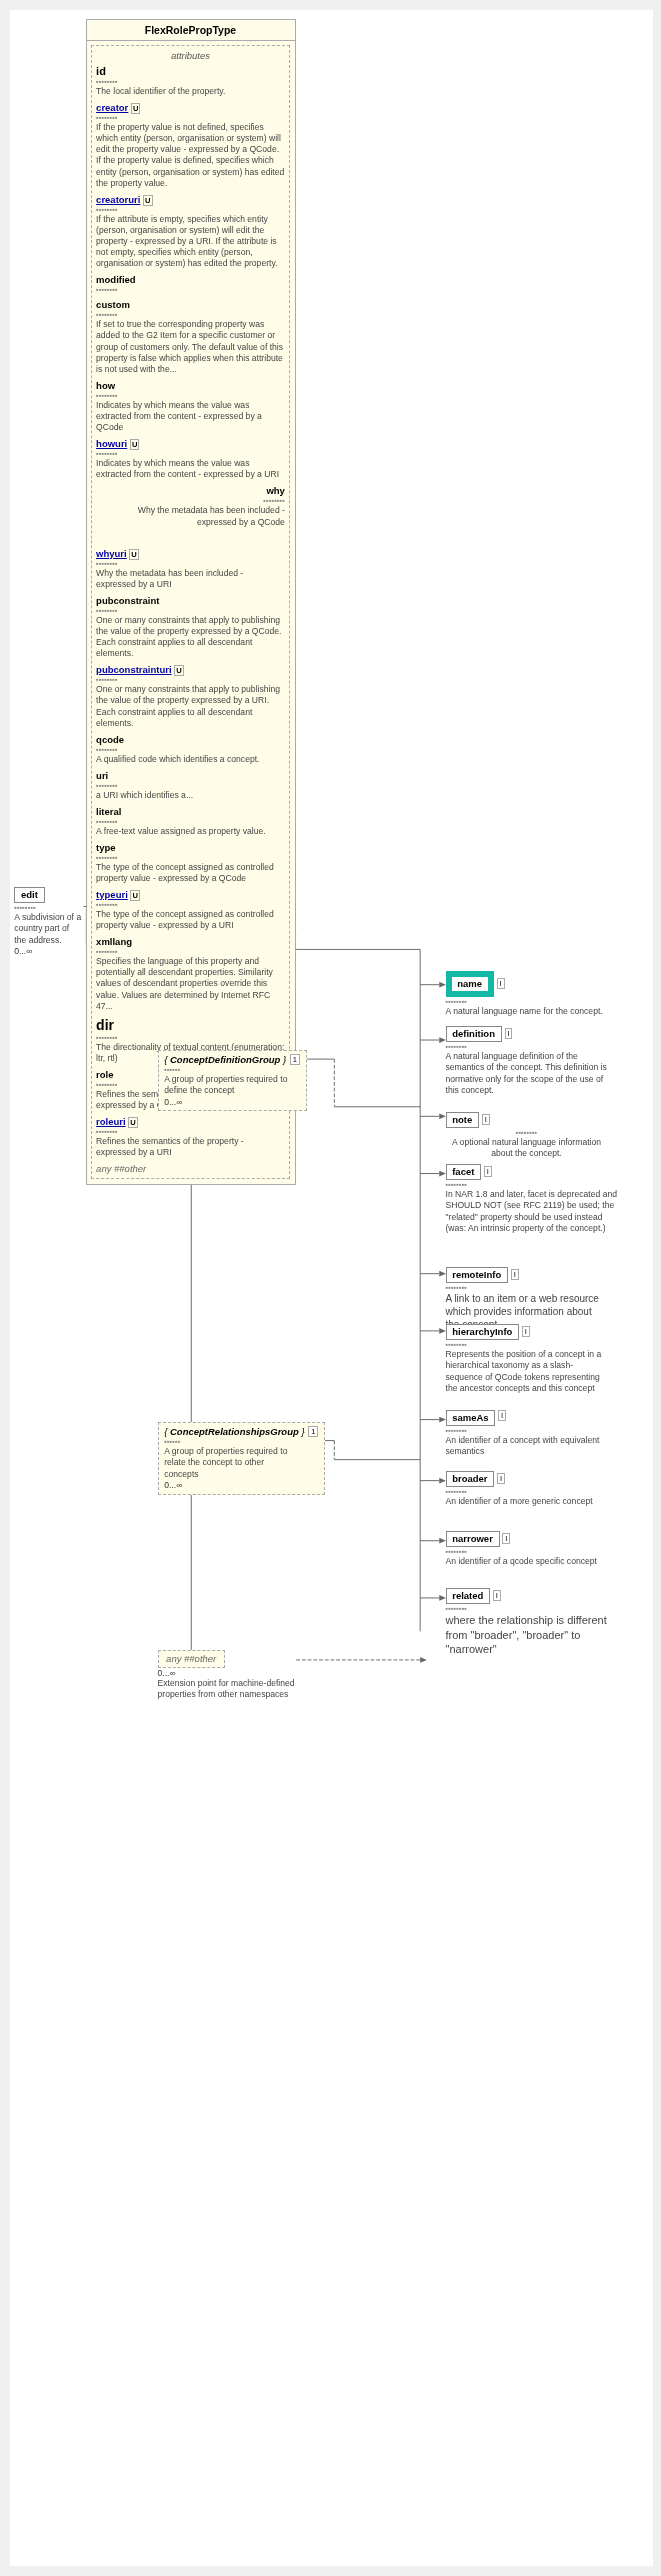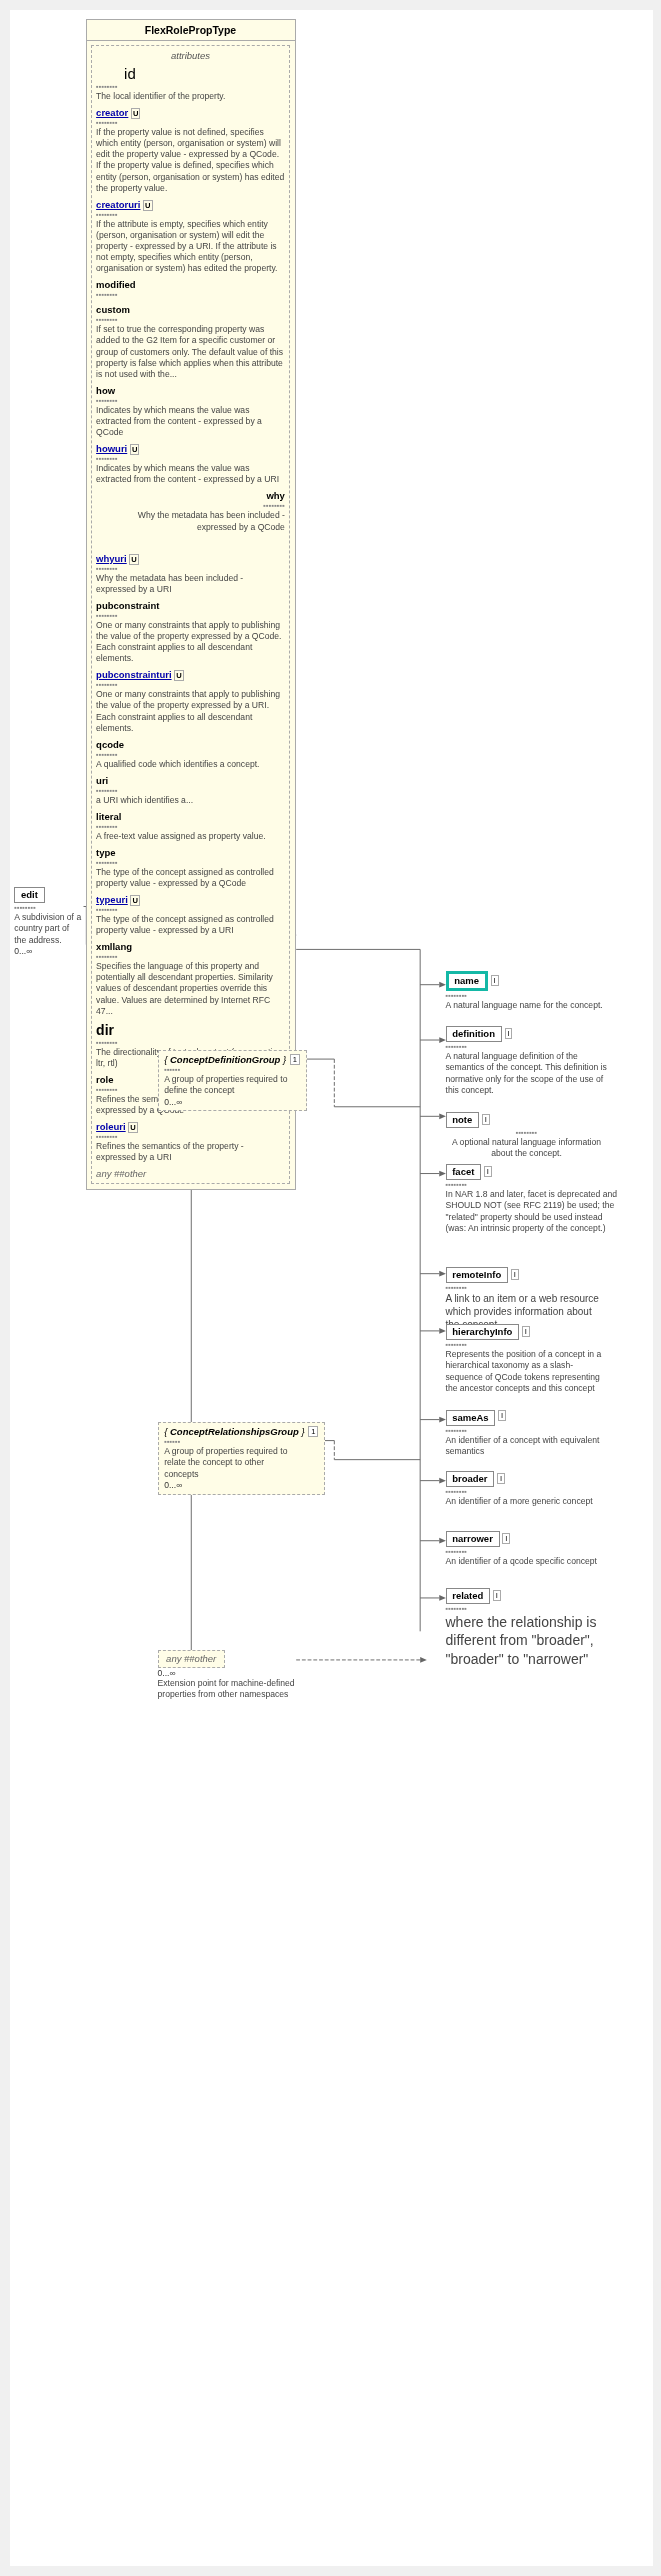--- a/index.html
+++ b/index.html
@@ -79,21 +79,21 @@
 
   </svg>
 
   <div style="position:absolute;left:76px;top:9.5px;width:210px;border:1px solid #aaa;background:#fffde7;">
     <div style="text-align:center;font-weight:bold;font-size:10.5px;padding:3.8px;border-bottom:1px solid #aaa;background:#fffde7;">FlexRolePropType</div>
 
     <div style="border:1px dashed #aaa;margin:4.8px;padding:3.8px;background:#fffde7;">
       <div style="font-style:italic;text-align:center;font-size:9.5px;color:#555;margin-bottom:3.8px;">attributes</div>
 
       <div style="margin-bottom:4.8px;">
-        <div style="font-weight:normal;font-size:15px;margin-left:28px;">id</div>
+        <div style="font-weight:bold;font-size:11px;">id</div>
         <div style="font-size:7.6px;color:#888;">▪▪▪▪▪▪▪▪</div>
         <div style="font-size:8.6px;color:#444;line-height:1.3;">The local identifier of the property.</div>
       </div>
 
       <div style="margin-bottom:4.8px;">
         <div style="font-weight:bold;font-size:9.5px;"><span style="text-decoration:underline;color:#00a;">creator</span> <span style="font-size:7.6px;border:1px solid #aaa;padding:0 1px;">U</span></div>
         <div style="font-size:7.6px;color:#888;">▪▪▪▪▪▪▪▪</div>
         <div style="font-size:8.6px;color:#444;line-height:1.3;">If the property value is not defined, specifies which entity (person, organisation or system) will edit the property value - expressed by a QCode. If the property value is defined, specifies which entity (person, organisation or system) has edited the property value.</div>
       </div>
 
@@ -210,21 +210,21 @@
 
   <div style="position:absolute;left:4.8px;top:877px;">
     <div style="border:1px solid #888;padding:1.9px 5.7px;font-size:9.5px;font-weight:bold;background:#fff;display:inline-block;">edit</div>
     <div style="font-size:7.6px;color:#888;">▪▪▪▪▪▪▪▪</div>
     <div style="font-size:8.6px;color:#444;max-width:67px;line-height:1.3;">A subdivision of a country part of the address.</div>
     <div style="font-size:8.6px;color:#333;">0...∞</div>
   </div>
 
   <div style="position:absolute;left:436px;top:961px;">
     <div style="display:flex;align-items:center;gap:2.9px;">
-      <div style="border:3px solid #14b8a6;padding:1.9px 5.7px;font-size:9.5px;font-weight:bold;background:#fff;">name</div>
+      <div style="border:6px solid #14b8a6;padding:1.9px 5.7px;font-size:9.5px;font-weight:bold;background:#fff;">name</div>
       <span style="font-size:7.6px;border:1px solid #aaa;padding:0 1.9px;background:#fff;">I</span>
     </div>
     <div style="font-size:7.6px;color:#888;">▪▪▪▪▪▪▪▪</div>
     <div style="font-size:8.6px;color:#444;max-width:162px;line-height:1.3;">A natural language name for the concept.</div>
   </div>
 
   <div style="position:absolute;left:436px;top:1016px;">
     <div style="display:flex;align-items:center;gap:2.9px;">
       <div style="border:1px solid #888;padding:1.9px 5.7px;font-size:9.5px;font-weight:bold;background:#fff;">definition</div>
       <span style="font-size:7.6px;border:1px solid #aaa;padding:0 1.9px;background:#fff;">I</span>
@@ -295,21 +295,21 @@
     <div style="font-size:7.6px;color:#888;">▪▪▪▪▪▪▪▪</div>
     <div style="font-size:8.6px;color:#444;max-width:162px;line-height:1.3;">An identifier of a qcode specific concept</div>
   </div>
 
   <div style="position:absolute;left:436px;top:1578px;">
     <div style="display:flex;align-items:center;gap:2.9px;">
       <div style="border:1px solid #888;padding:1.9px 5.7px;font-size:9.5px;font-weight:bold;background:#fff;">related</div>
       <span style="font-size:7.6px;border:1px solid #aaa;padding:0 1.9px;background:#fff;">I</span>
     </div>
     <div style="font-size:7.6px;color:#888;">▪▪▪▪▪▪▪▪</div>
-    <div style="font-size:14px;color:#444;max-width:172px;line-height:1.3;">where the relationship is different from "broader", "broader" to "narrower"</div>
+    <div style="font-size:11px;color:#444;max-width:172px;line-height:1.3;">where the relationship is different from "broader", "broader" to "narrower"</div>
   </div>
 
   <div style="position:absolute;left:148px;top:1040px;border:1px dashed #aaa;padding:3.8px 5.7px;background:#fffde7;min-width:134px;">
     <div style="display:flex;align-items:center;justify-content:space-between;gap:3.8px;">
       <div style="font-size:9.5px;font-style:italic;">{ <span style="font-weight:bold;">ConceptDefinitionGroup</span> }</div>
       <span style="font-size:7.6px;border:1px solid #aaa;padding:0 1.9px;background:#fff;">1</span>
     </div>
     <div style="font-size:7.6px;color:#888;">▪▪▪▪▪▪</div>
     <div style="font-size:8.6px;color:#444;max-width:134px;line-height:1.3;">A group of properties required to define the concept</div>
     <div style="font-size:8.6px;color:#333;">0...∞</div>

